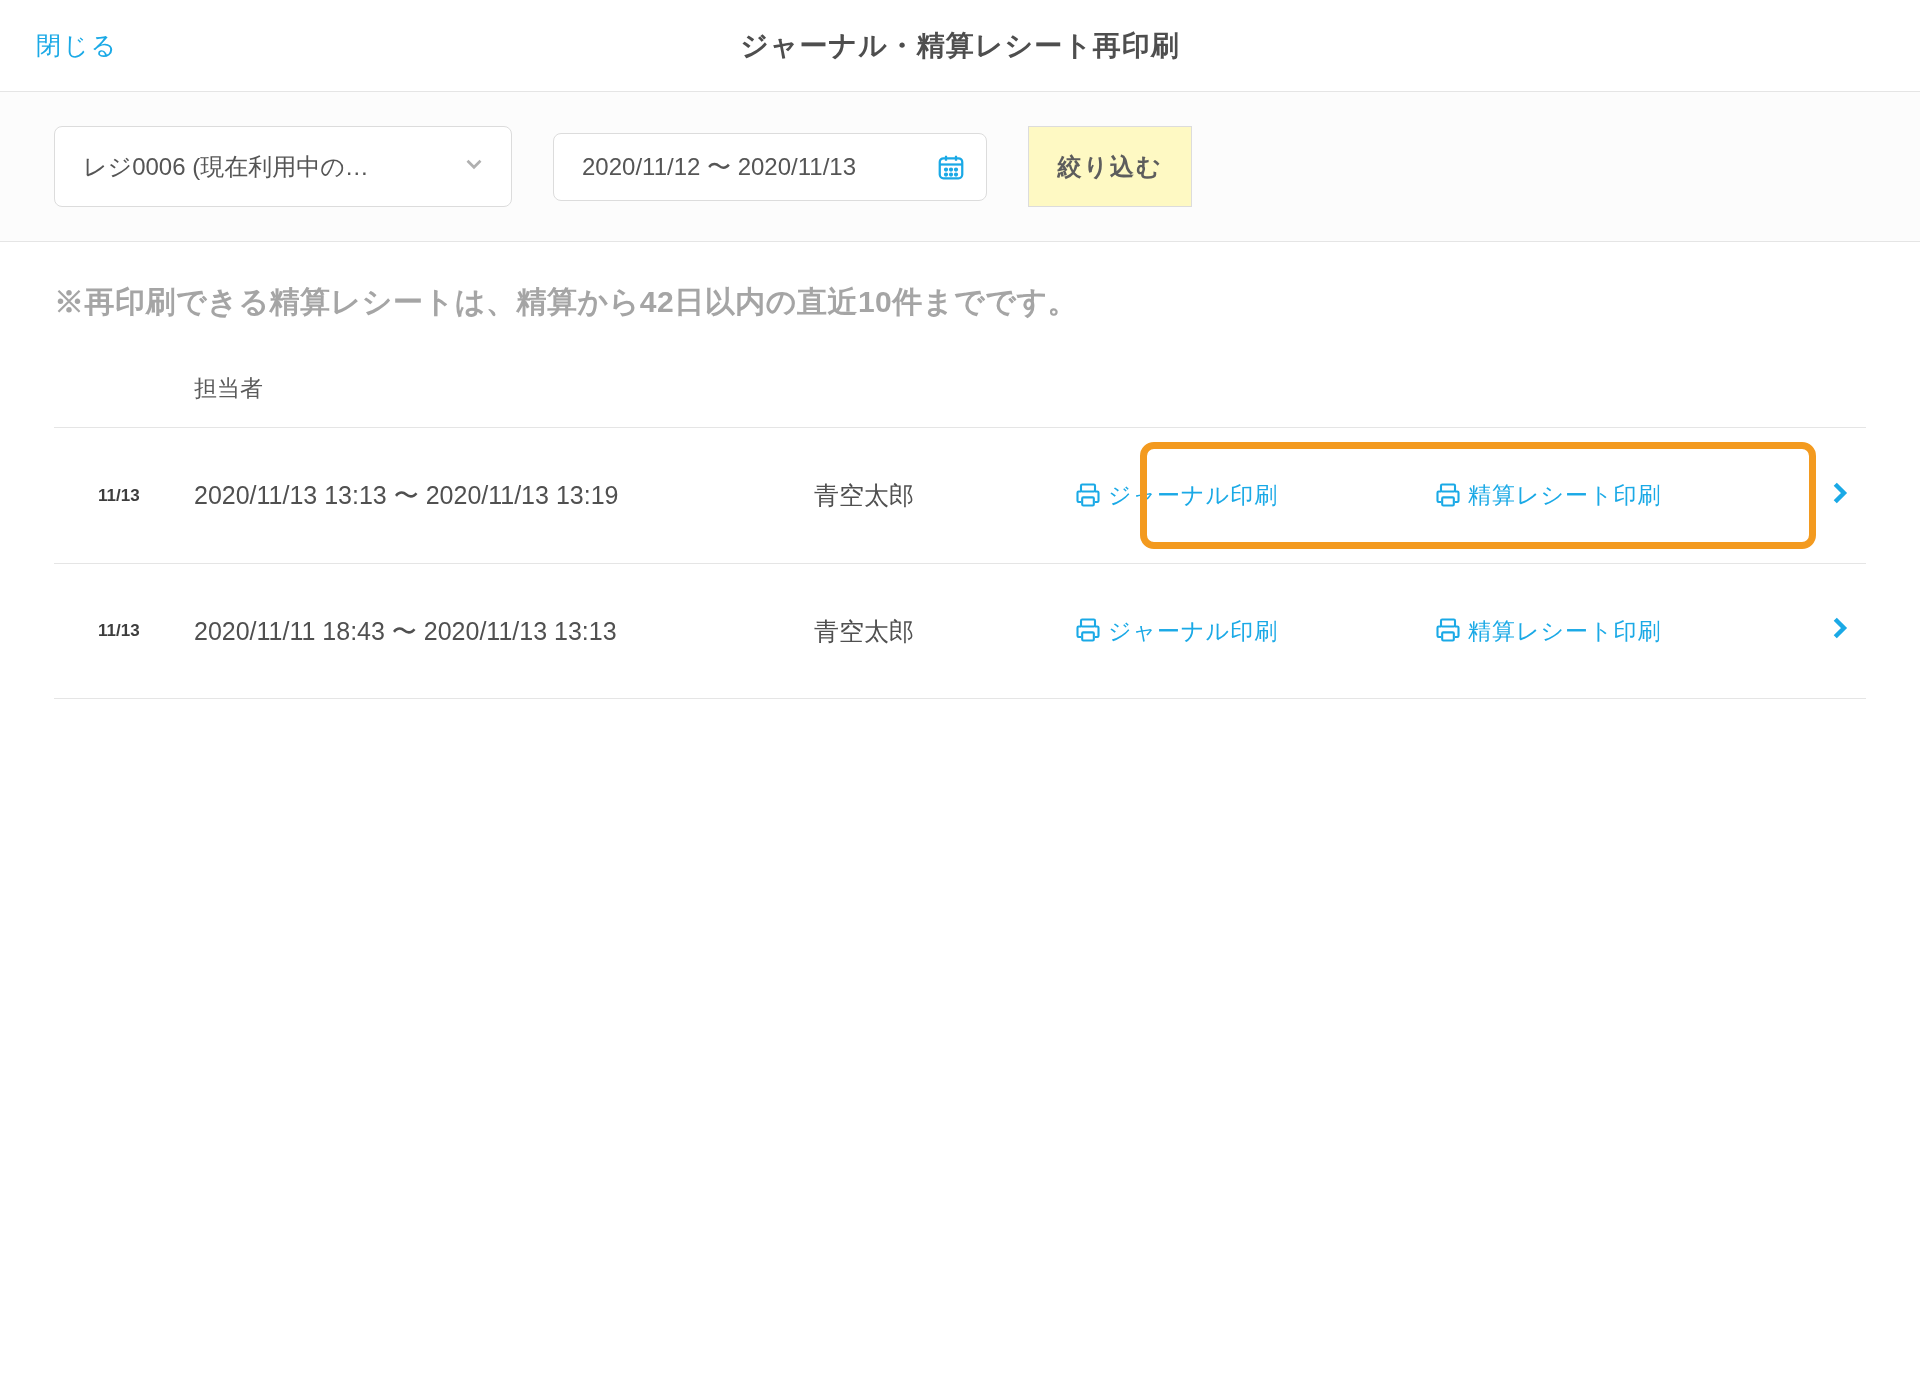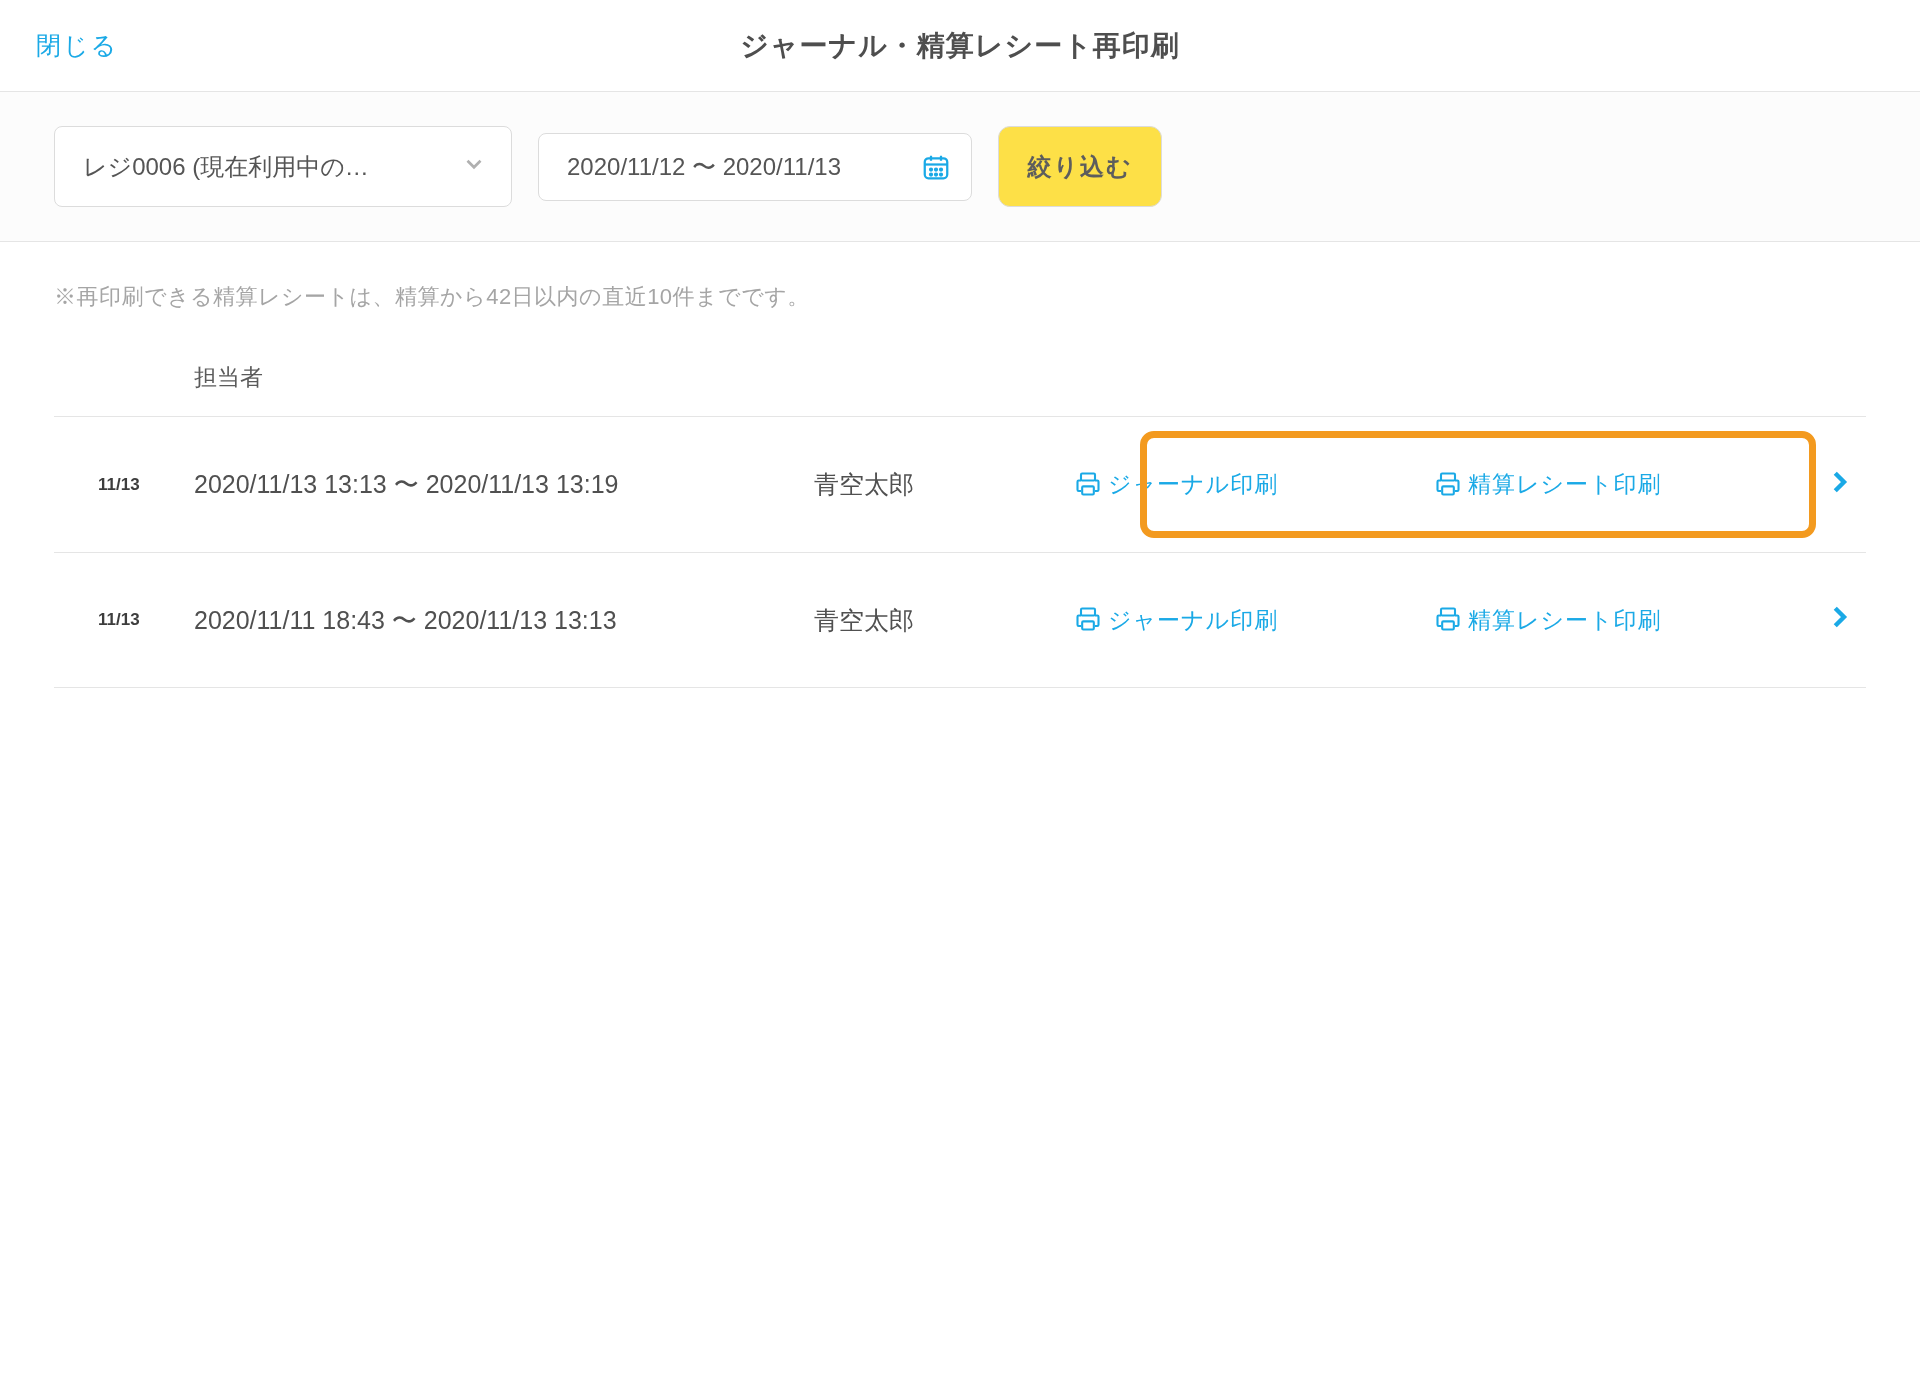--- a/index.html
+++ b/index.html
@@ -30,21 +30,21 @@
       left: 50%;
       transform: translateX(-50%);
       font-size: 28px;
       font-weight: 600;
       color: #4e4e4e;
       letter-spacing: 1px;
     }
     .filter-bar {
       display: flex;
       align-items: center;
-      gap: 26px;
+      gap: 41px;
       padding: 34px 54px;
       border-bottom: 1px solid #e5e5e5;
       background: #fcfcfc;
     }
     .select {
       width: 458px;
       height: 81px;
       border: 1.5px solid #dcdcdc;
       border-radius: 8px;
       background: #fff;
@@ -82,33 +82,34 @@
     }
     .calendar-icon {
       width: 30px;
       height: 30px;
       color: #1aa9e6;
     }
     .filter-btn {
       height: 81px;
       min-width: 164px;
       border: 1.5px solid #dcdcdc;
-      border-radius: 12px;
-      background: #fde047;
+      border-radius: 0;
+      background: #fef9c3;
       color: #5d5d5d;
       font-size: 24px;
       font-weight: 600;
       cursor: pointer;
       letter-spacing: 2px;
     }
     .note {
       color: #a5a5a5;
-      font-size: 22px;
+      font-size: 30px;
       padding: 40px 54px 26px;
       letter-spacing: 0.5px;
+      font-weight: bold;
     }
     .table {
       padding: 0 54px;
     }
     .thead {
       display: grid;
       grid-template-columns: 140px 620px 260px 360px 360px 60px;
       align-items: center;
       height: 78px;
       color: #5a5a5a;

